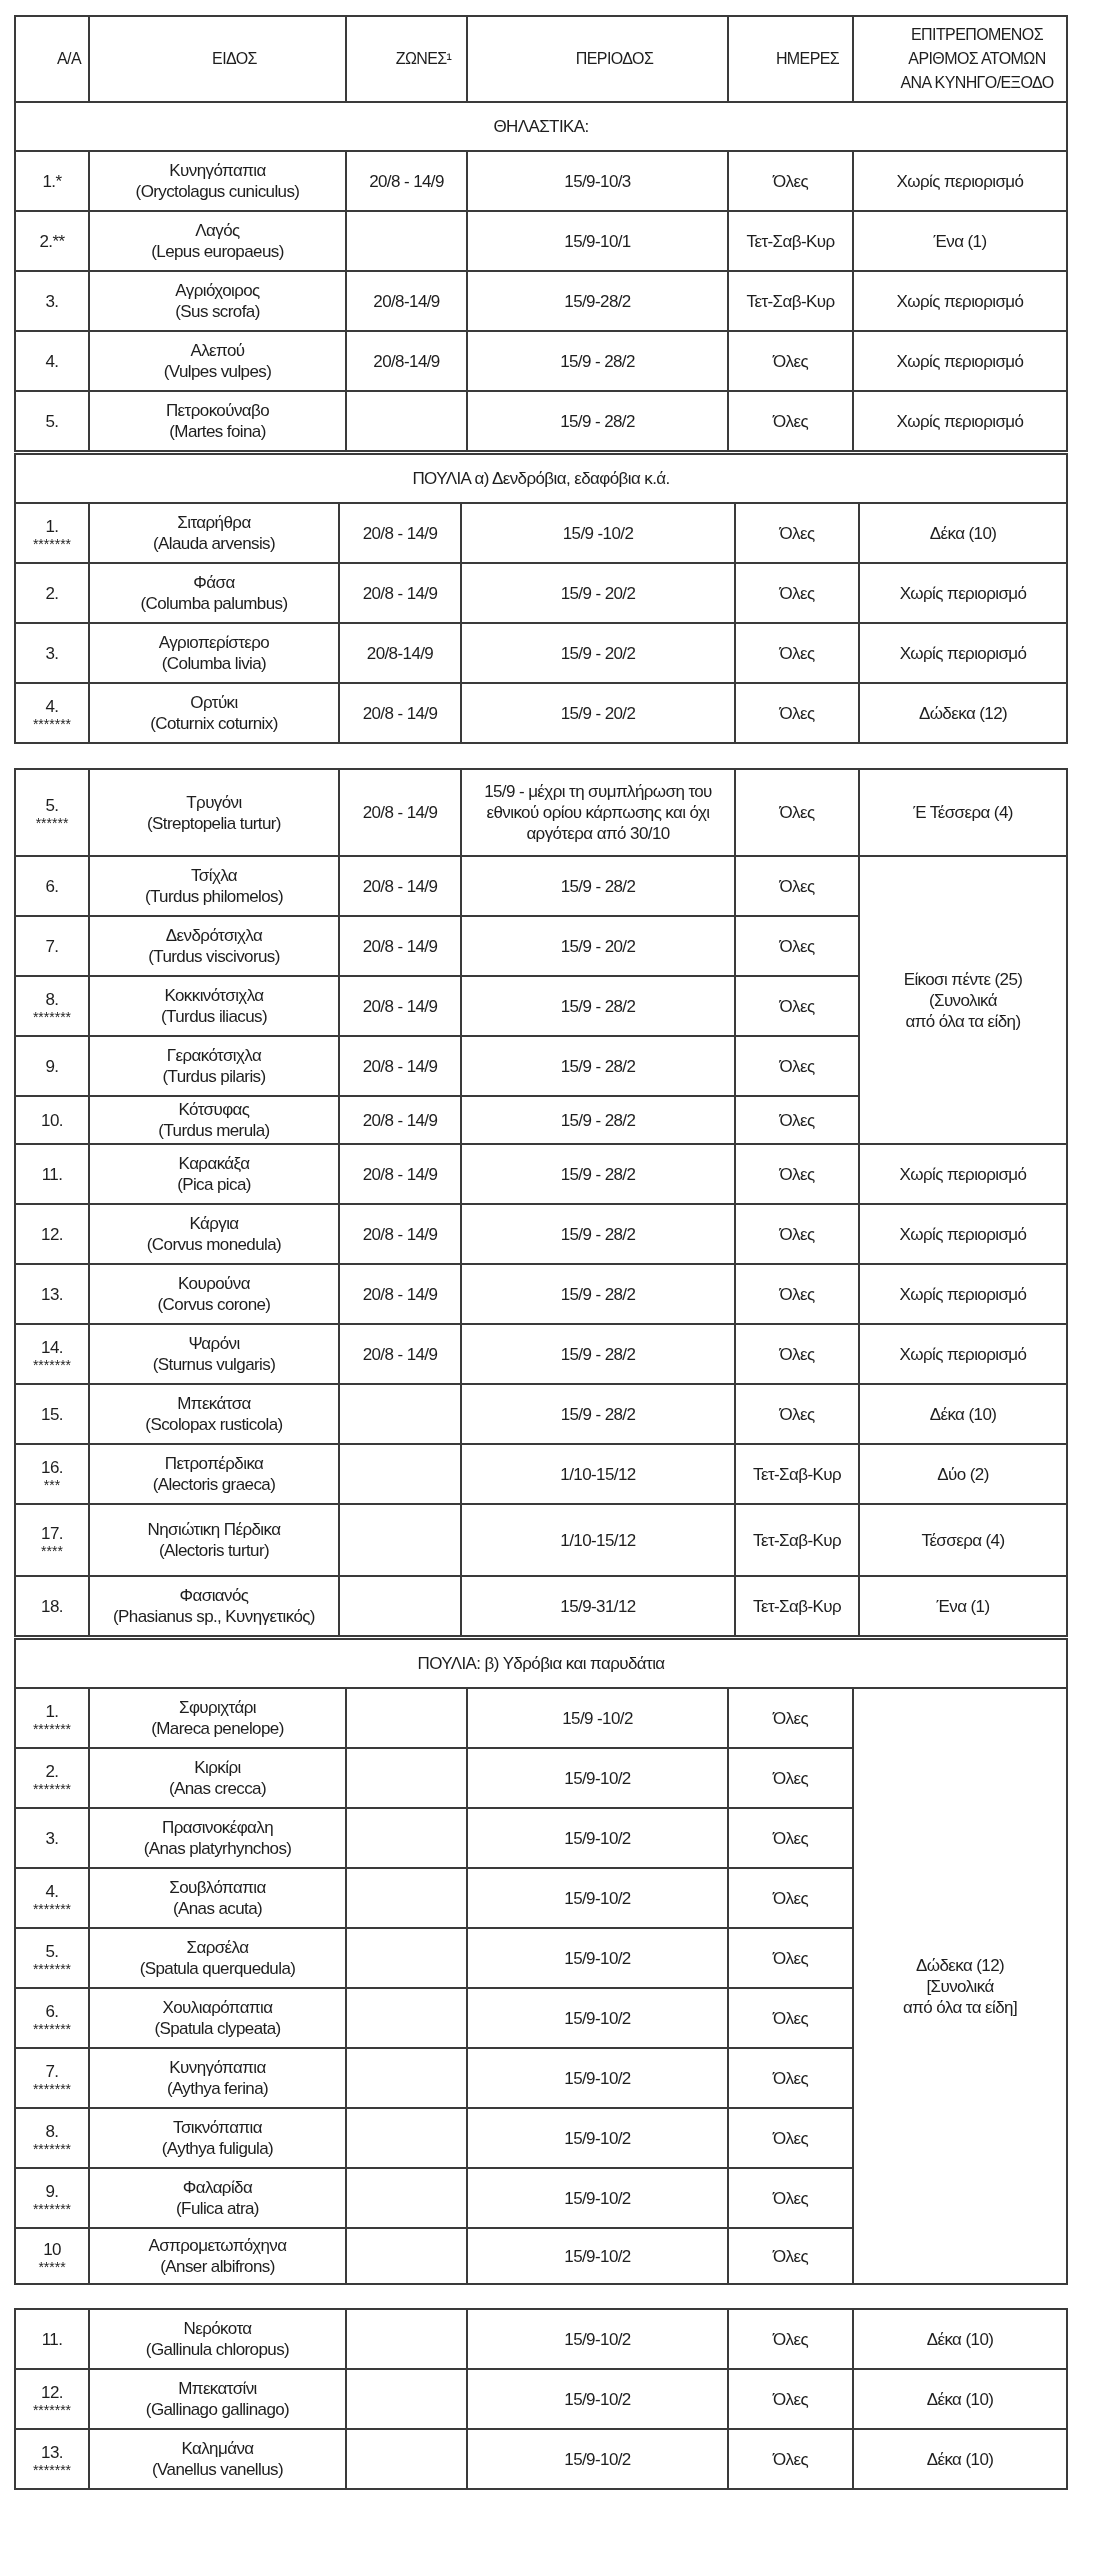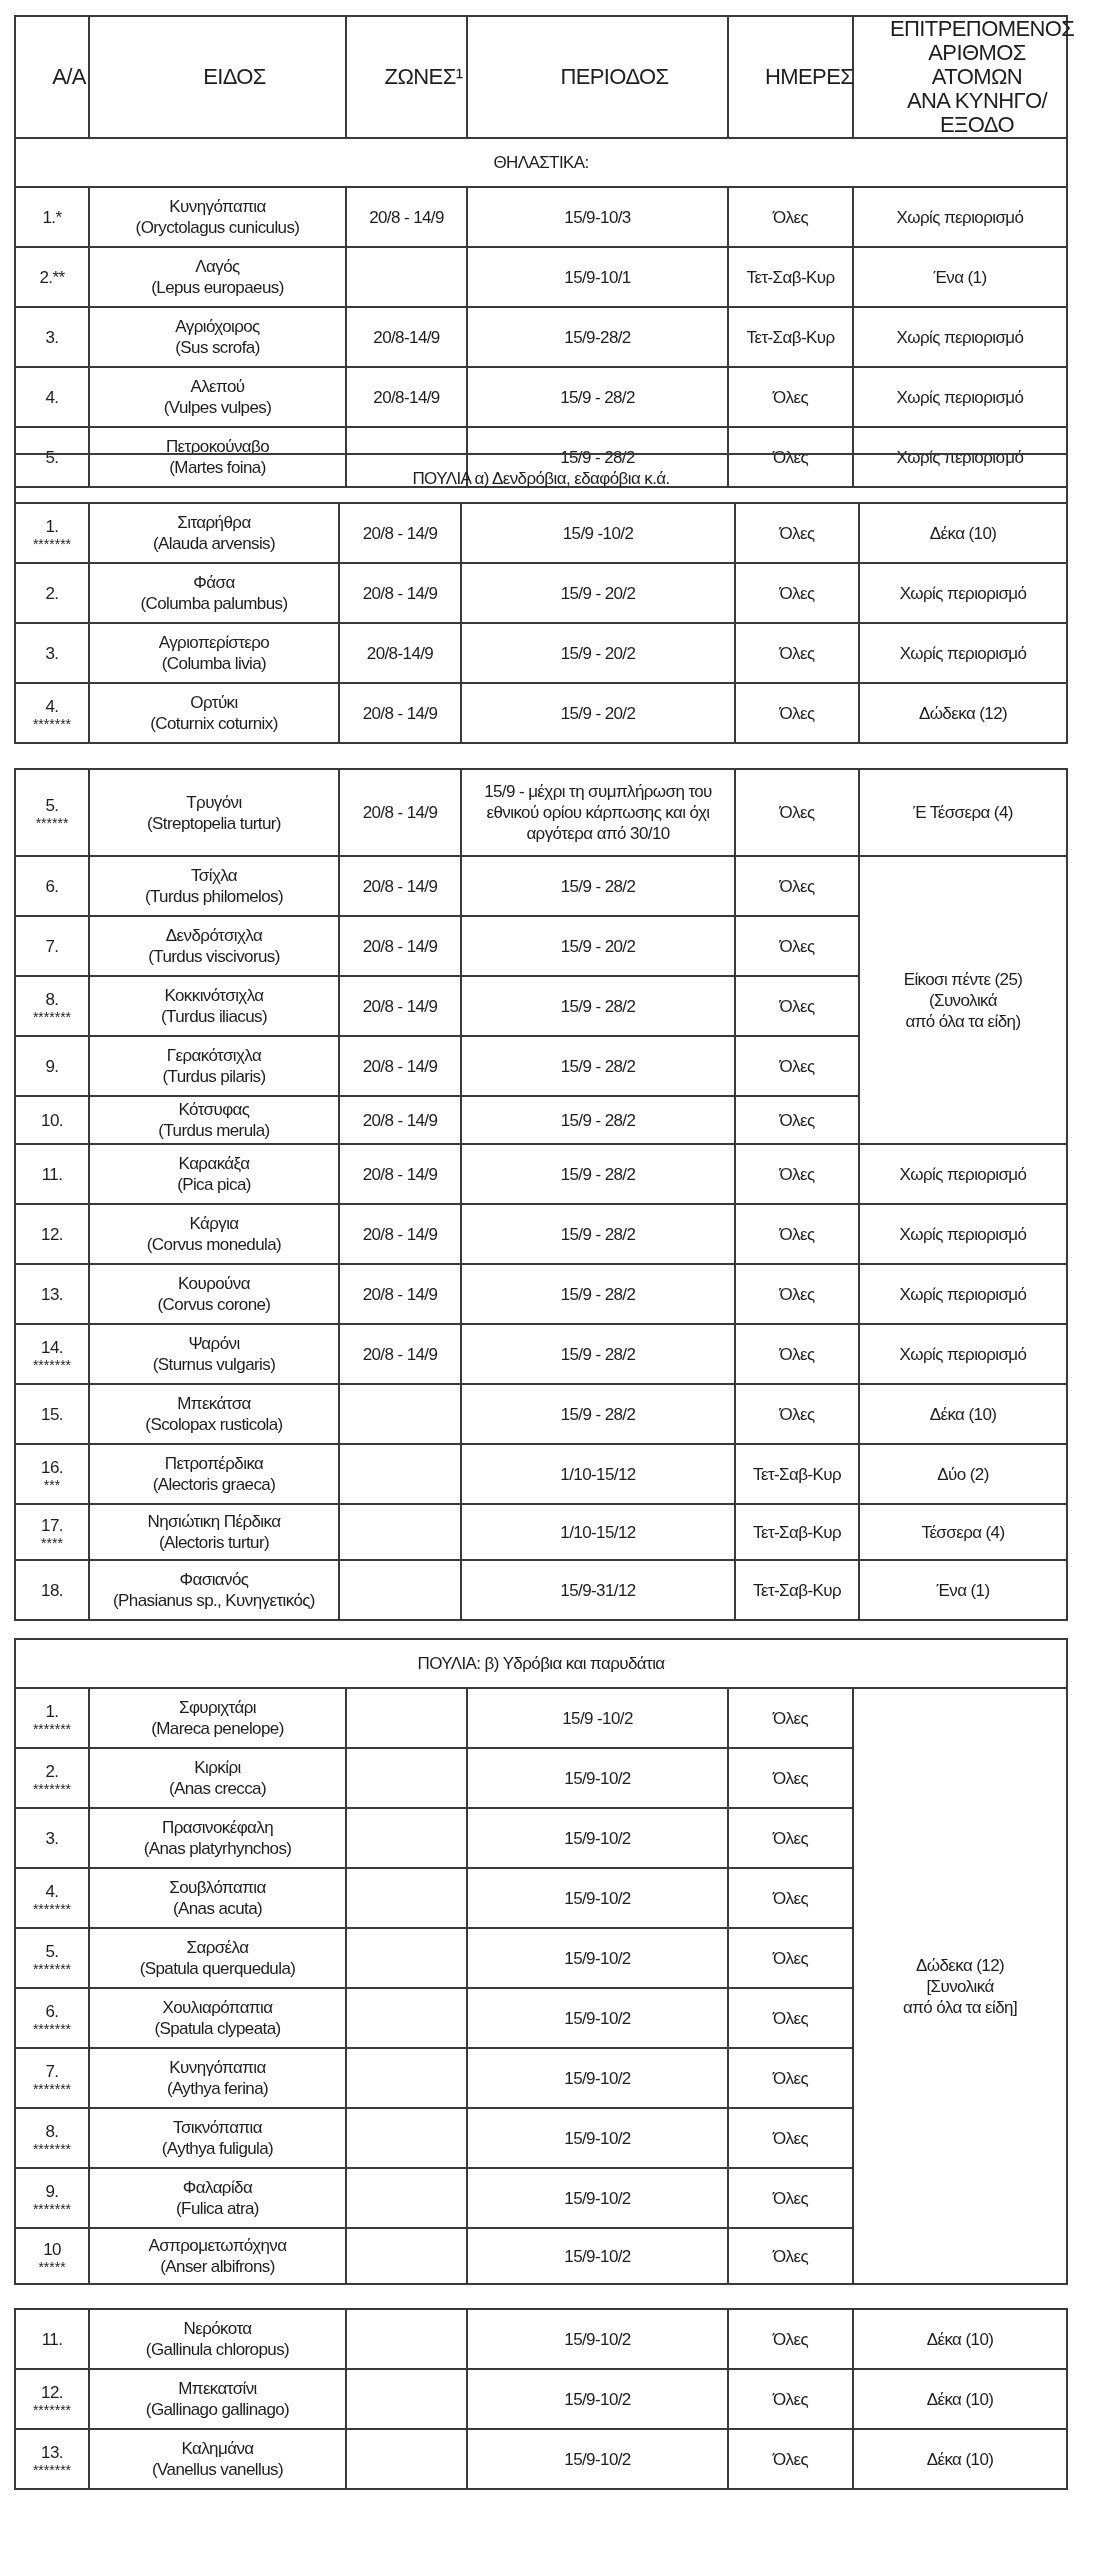--- a/index.html
+++ b/index.html
@@ -1,21 +1,21 @@
 <!DOCTYPE html>
 <html><head>
 <meta charset="utf-8">
 <style>
   html, body { margin:0; padding:0; background:#ffffff; }
   body { width:1097px; height:2560px; position:relative; overflow:hidden;
          font-family:"DejaVu Sans Condensed","Liberation Sans Narrow","Liberation Sans",sans-serif; color:#1e1e1e; }
   table.t { position:absolute; left:14px; width:1052px; border-collapse:collapse; table-layout:fixed; }
   table.t td { border:2px solid #3a3a3a; text-align:center; vertical-align:middle; padding:0 2px;
                font-family:"Liberation Sans",sans-serif; font-size:17px; line-height:21px; letter-spacing:-0.6px; }
-  table.t td.hd { font-size:22px; line-height:24px;padding-left:36px; }
+  table.t td.hd { font-size:16px; line-height:24px;padding-left:36px; }
   table.t td.sec { height:47px; }
   .ast { display:block; font-size:14px; line-height:14px; letter-spacing:0; }
   .sp { display:block; }
   .narrow { letter-spacing:-0.9px;border-radius:31px; }
 </style>
 </head>
 <body>
 
 <table class="t" style="top:15px;">
   <colgroup>
@@ -347,21 +347,21 @@
         </td>
         <td>
           <span class="sp">Πετροπέρδικα</span>
           <span class="sp">(Alectoris graeca)</span>
         </td>
         <td></td>
         <td>1/10-15/12</td>
         <td>Τετ-Σαβ-Κυρ</td>
         <td>Δύο (2)</td>
       </tr>
-      <tr style="height: 56px;">
+      <tr style="height: 72px;">
         <td>
           <span class="sp">17.</span>
           <span class="ast">****</span>
         </td>
         <td>
           <span class="sp">Νησιώτικη Πέρδικα</span>
           <span class="sp">(Alectoris turtur)</span>
         </td>
         <td></td>
         <td>1/10-15/12</td>

